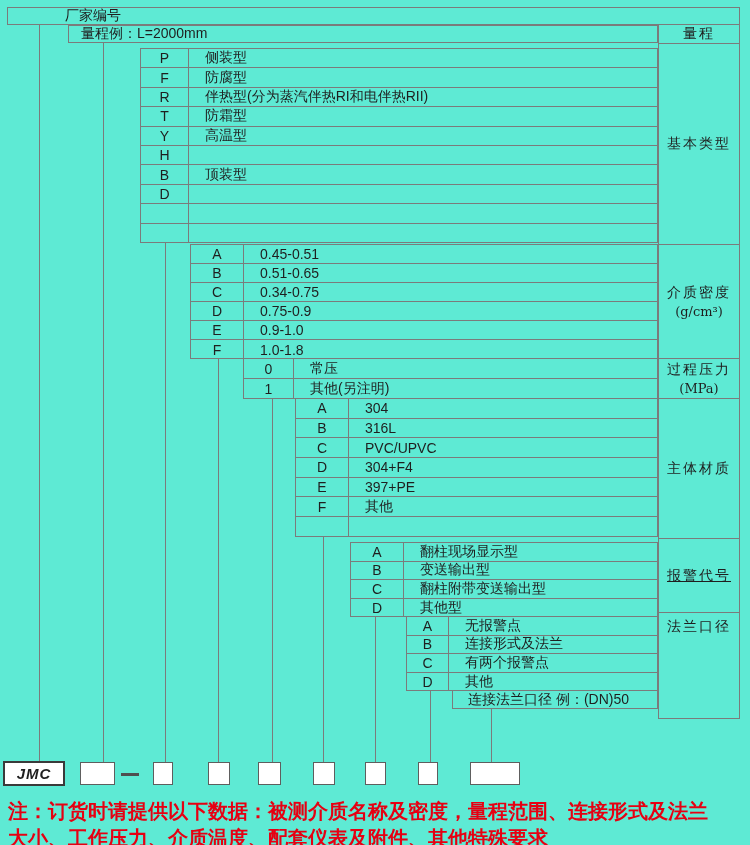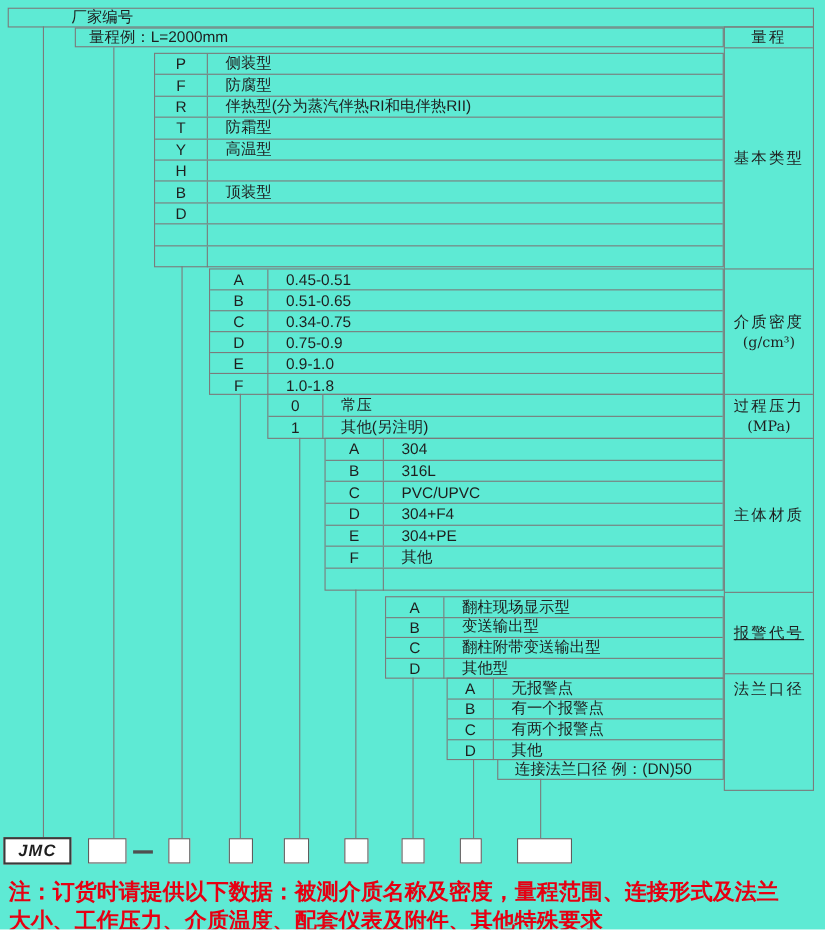--- a/index.html
+++ b/index.html
@@ -166,21 +166,21 @@
         <div class="trow" style="height: 19.7px;">
           <div class="tcode" style="width: 53px;">C</div>
           <div class="tdesc">PVC/UPVC</div>
         </div>
         <div class="trow" style="height: 19.7px;">
           <div class="tcode" style="width: 53px;">D</div>
           <div class="tdesc">304+F4</div>
         </div>
         <div class="trow" style="height: 19.7px;">
           <div class="tcode" style="width: 53px;">E</div>
-          <div class="tdesc">304+PE</div>
+          <div class="tdesc">397+PE</div>
         </div>
         <div class="trow" style="height: 19.7px;">
           <div class="tcode" style="width: 53px;">F</div>
           <div class="tdesc">其他</div>
         </div>
         <div class="trow" style="height: 19.7px;">
           <div class="tcode" style="width: 53px;"></div>
           <div class="tdesc"></div>
         </div>
       </div>
@@ -202,21 +202,21 @@
           <div class="tdesc">其他型</div>
         </div>
       </div>
       <div class="tbl" style="left: 406px; top: 616px; width: 252px; height: 75px;">
         <div class="trow" style="height: 18.5px;">
           <div class="tcode" style="width: 42px;">A</div>
           <div class="tdesc">无报警点</div>
         </div>
         <div class="trow" style="height: 18.5px;">
           <div class="tcode" style="width: 42px;">B</div>
-          <div class="tdesc">有一个报警点</div>
+          <div class="tdesc">连接形式及法兰</div>
         </div>
         <div class="trow" style="height: 18.5px;">
           <div class="tcode" style="width: 42px;">C</div>
           <div class="tdesc">有两个报警点</div>
         </div>
         <div class="trow" style="height: 18.5px;">
           <div class="tcode" style="width: 42px;">D</div>
           <div class="tdesc">其他</div>
         </div>
       </div>

